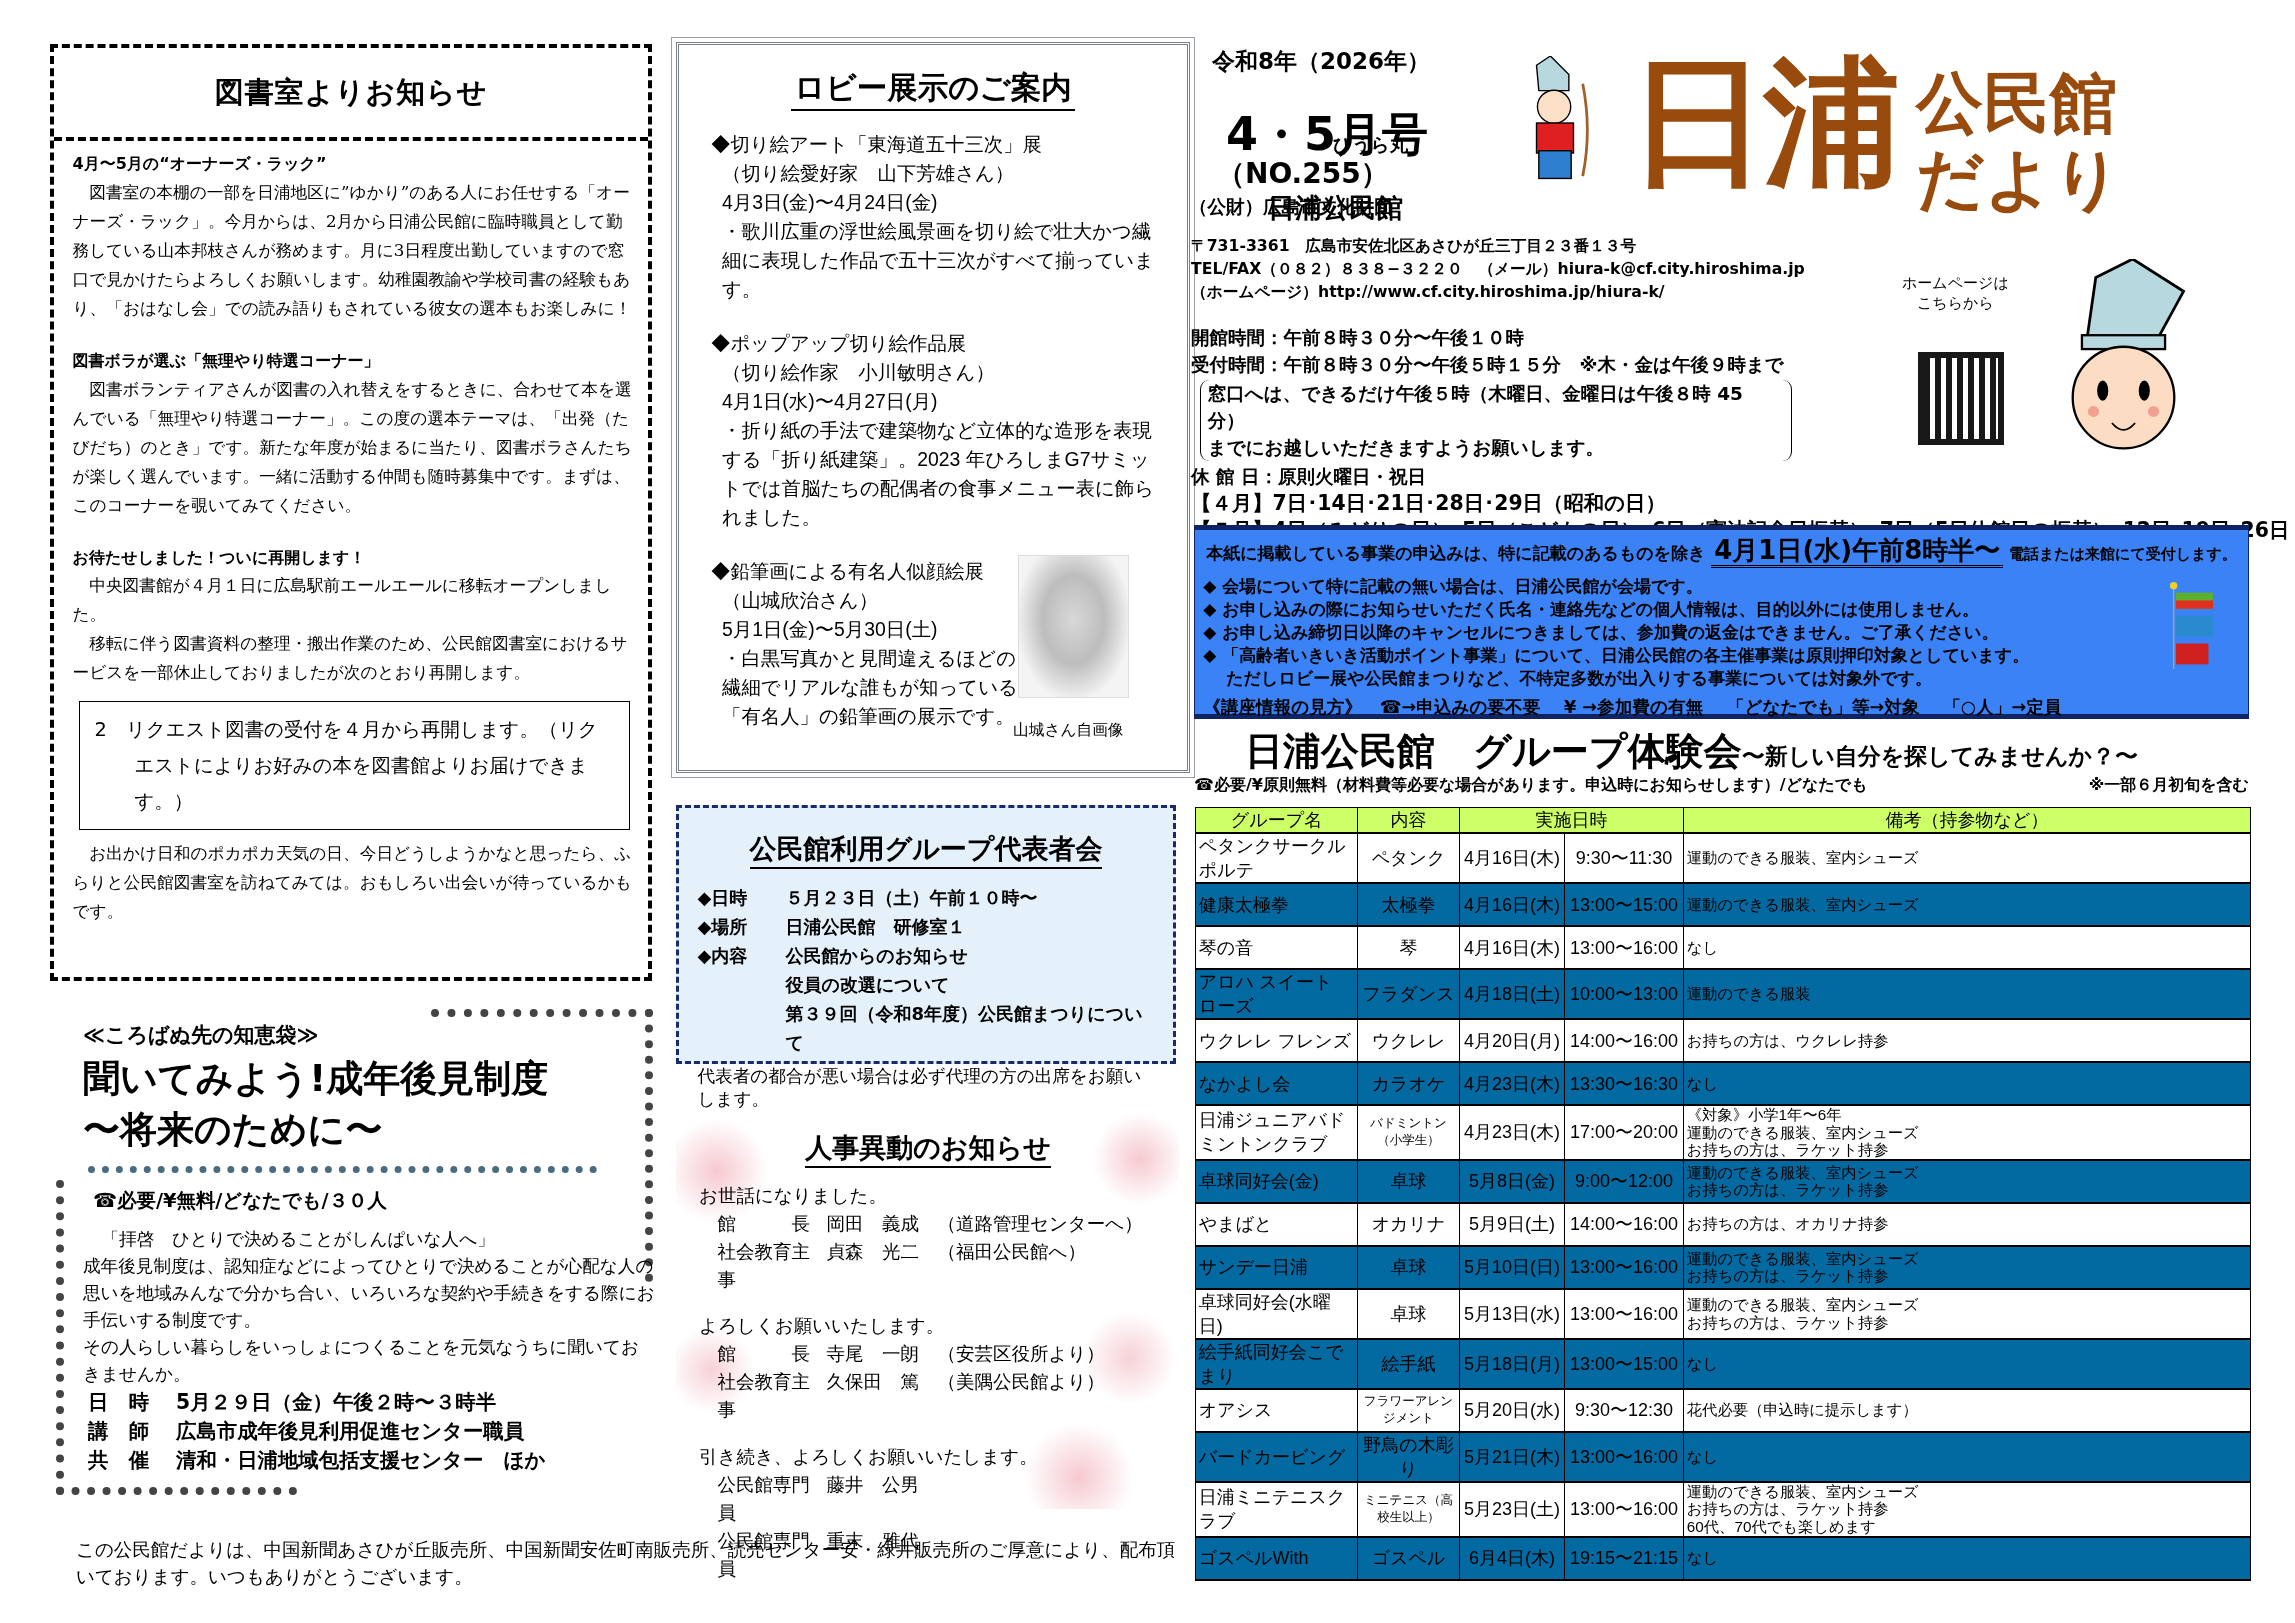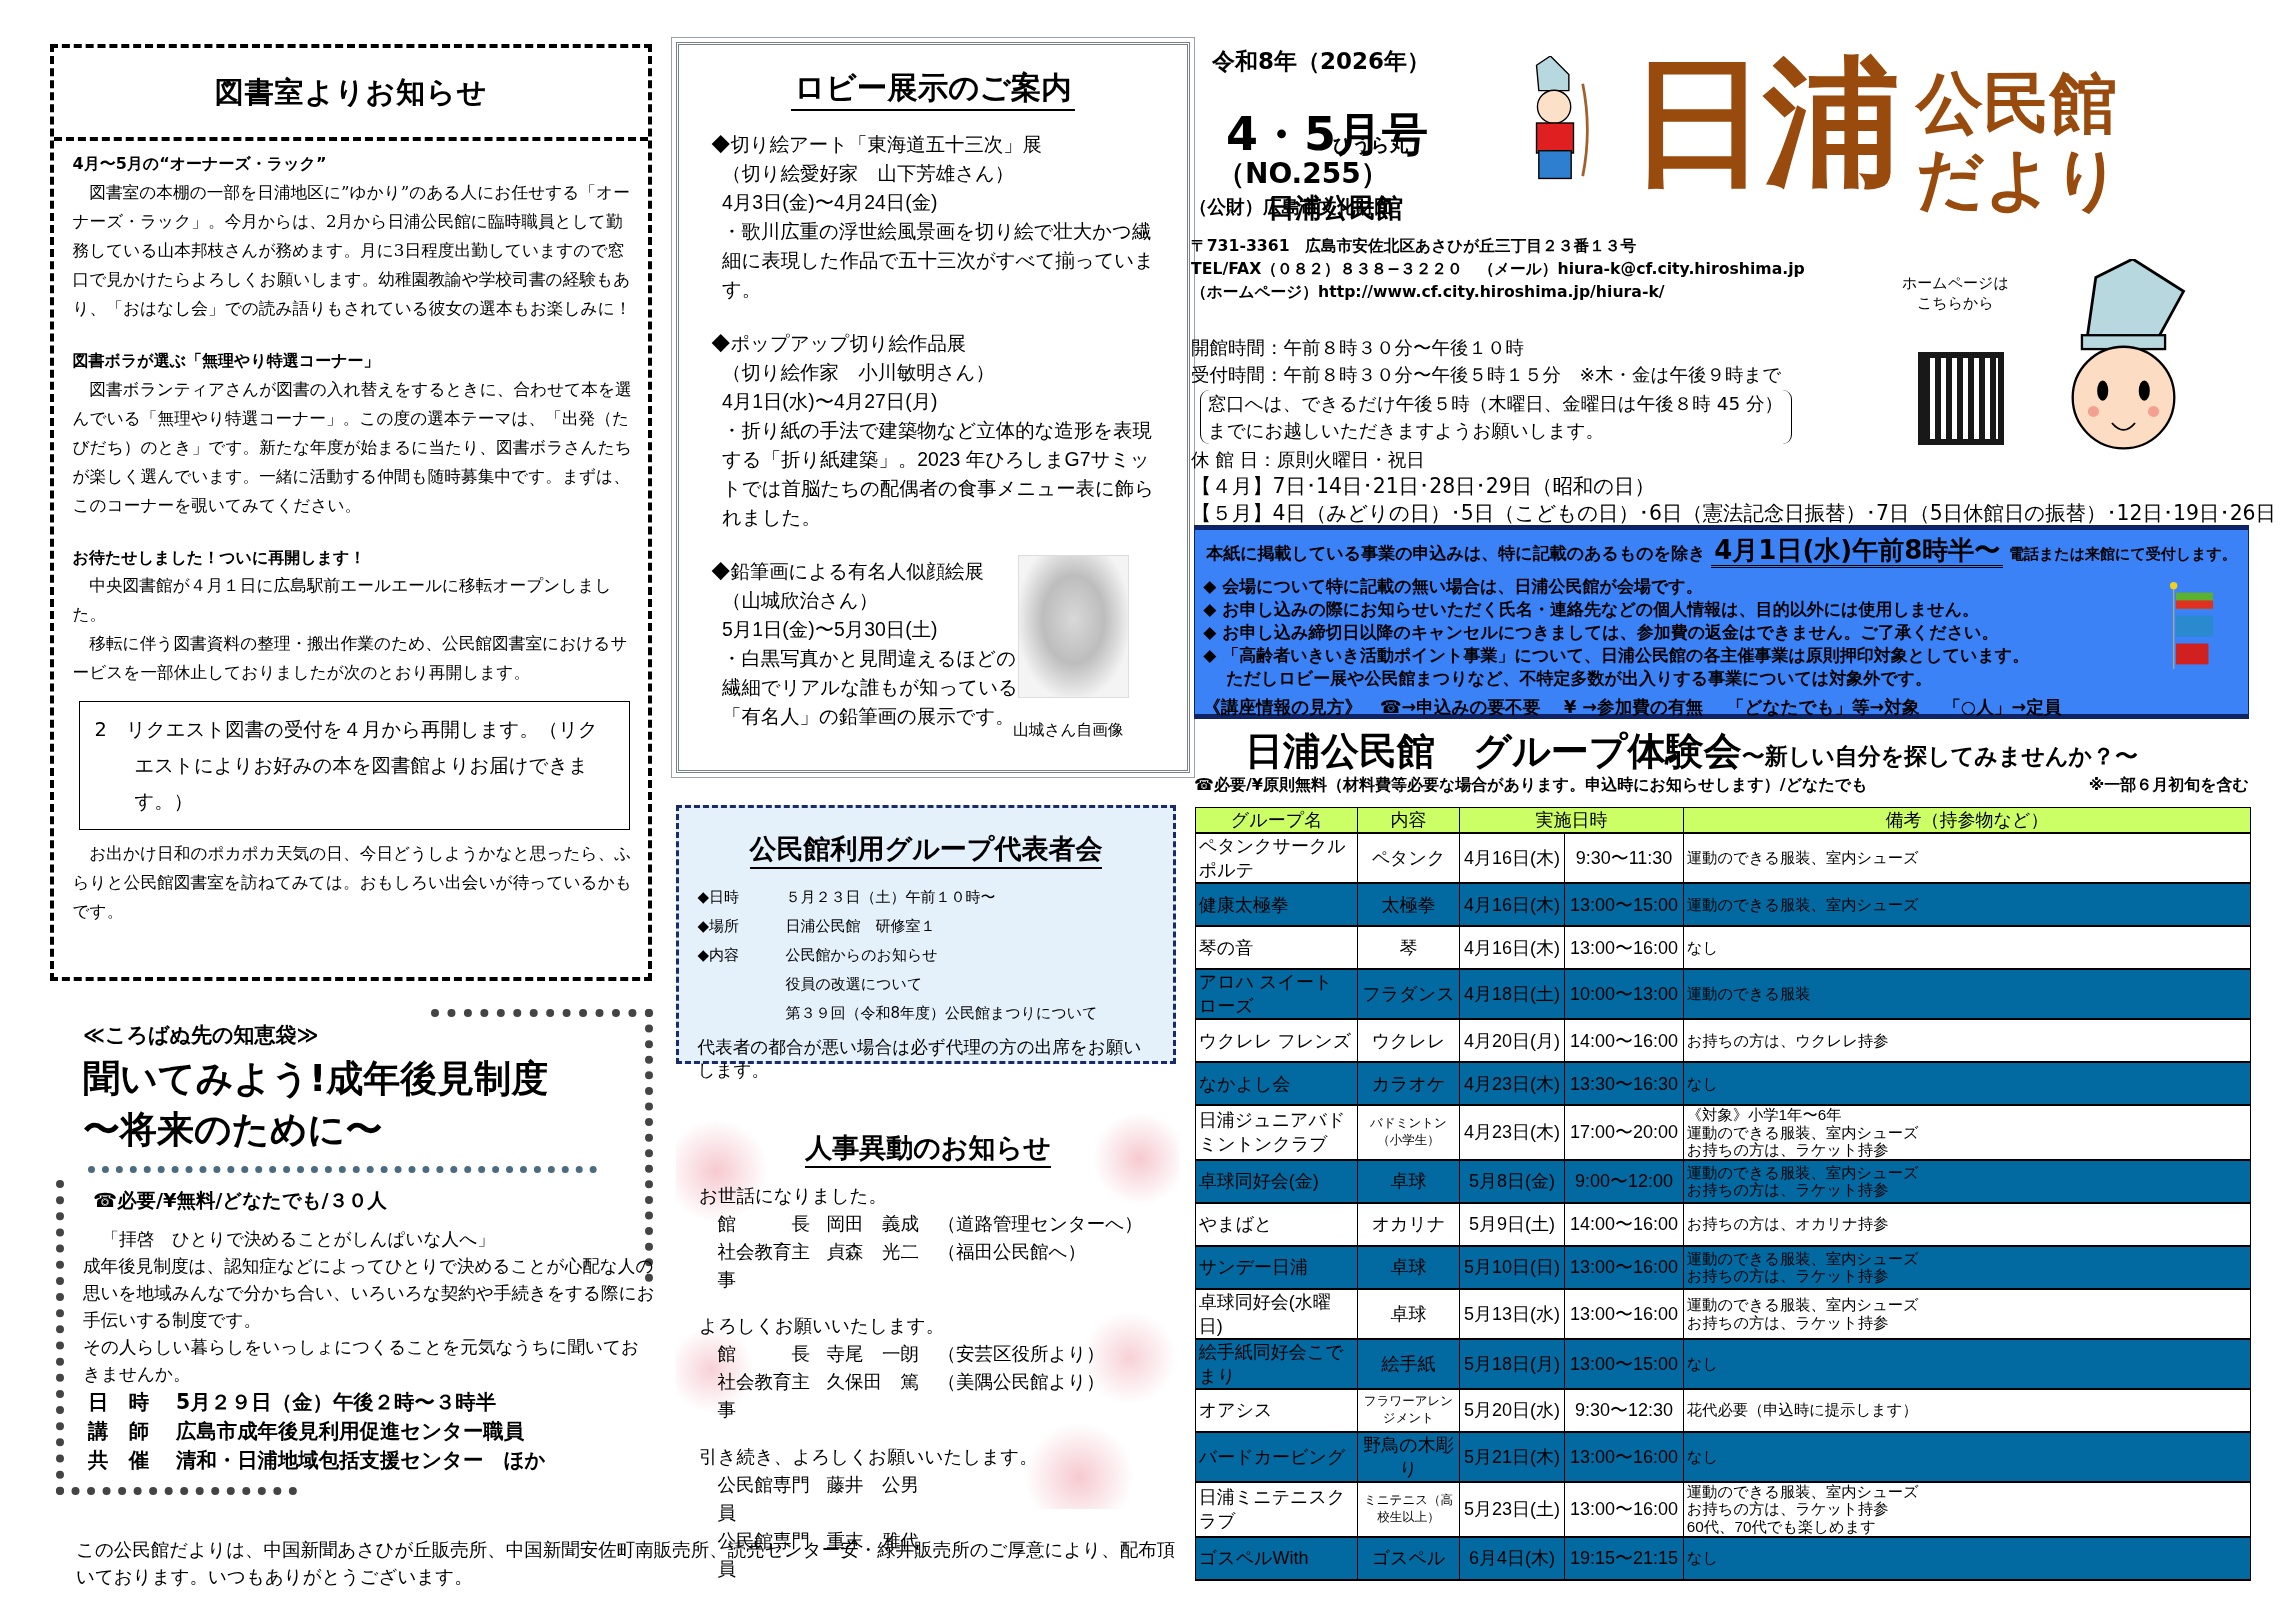--- a/index.html
+++ b/index.html
@@ -33,21 +33,21 @@
 #lobby{left:676px;top:42px;width:514px;height:731px;border:3.7px double #7a8088;outline:1.4px solid #9aa0a8;outline-offset:4.6px;padding:0 32px}
 #lobby .title{text-align:center;font-size:30.5px;font-weight:bold;margin:23px auto 18.5px;width:max-content;border-bottom:2.8px solid #000;padding:0 3.7px}
 #lobby .item{font-size:19.4px;line-height:29px;margin-bottom:25.4px;font-family:"Liberation Sans",sans-serif}
 #lobby .item .in{padding-left:11px}
 #portrait{left:1018px;top:555px;width:111px;height:143px;background:radial-gradient(ellipse at 50% 45%,#d8d8d8 0,#bdbdbd 40%,#f4f4f4 75%);border:0.5px solid #ddd}
 #portcap{left:1013px;top:720px;font-size:15.7px;font-family:"DejaVu Serif",serif}
 
 
 #rep{left:676px;top:805px;width:500px;height:259px;border:3.7px dashed #1a2a6a;background:#e4f0fa;padding:14px 18.5px}
 #rep .title{text-align:center;font-size:27px;font-weight:bold;margin:9.3px auto 14px;width:max-content;border-bottom:2.3px solid #000}
-#rep .row{font-size:15px;font-weight:normal;line-height:29px}
+#rep .row{font-size:18px;font-weight:bold;line-height:29px}
 #rep .row .k{display:inline-block;width:88px}
 #rep .ind{padding-left:88px}
 #rep .note{font-size:17.6px;line-height:23px;margin-top:7.4px}
 
 
 #pers{left:676px;top:1111px;width:504px;height:398px;background:radial-gradient(circle at 8% 15%,#f6c9cf 0,rgba(255,255,255,0) 9%),radial-gradient(circle at 92% 12%,#f6c9cf 0,rgba(255,255,255,0) 8%),radial-gradient(circle at 90% 62%,#f7d1d6 0,rgba(255,255,255,0) 9%),radial-gradient(circle at 7% 65%,#f7d1d6 0,rgba(255,255,255,0) 8%),radial-gradient(circle at 80% 92%,#f6c9cf 0,rgba(255,255,255,0) 10%),#fff;padding:14px 23px}
 #pers .title{text-align:center;font-size:27px;font-weight:bold;margin:4.6px auto 14px;width:max-content;border-bottom:2.3px solid #000}
 #pers .grp{font-size:18.5px;line-height:28px;margin-bottom:18.5px}
 #pers .r{display:flex;padding-left:18.5px}
 #pers .r .a{width:109px}
@@ -60,21 +60,21 @@
 #mh-name{left:1268px;top:190px;font-size:27px;font-weight:bold}
 #mh-big1{left:1629px;top:53px;font-size:139px;font-weight:bold;color:#984b0c;letter-spacing:-4.6px;line-height:139px}
 #mh-big2{left:1916px;top:65px;font-size:67px;font-weight:bold;color:#984b0c;line-height:76px}
 #mh-addr{left:1191px;top:234px;font-size:15.7px;font-weight:bold;line-height:23px}
 .mascot1{left:1518px;top:56px;width:74px;height:134px}
 .mascot2{left:2054px;top:259px;width:139px;height:194px}
 .qr{left:1918px;top:352px;width:86px;height:93px;background:
  repeating-linear-gradient(90deg,#000 0 5.6px,#fff 5.6px 11px),#000;opacity:.9;border:6.5px solid #000}
 #hp-note{left:1902px;top:273px;font-size:15px;text-align:center;line-height:20.4px}
 
-#hours{left:1191px;top:334px;font-size:18.5px;font-weight:normal;line-height:27px}
+#hours{left:1191px;top:324px;font-size:18.5px;font-weight:bold;line-height:27px}
 #hours .paren{border-left:1.9px solid #000;border-right:1.9px solid #000;border-radius:9.3px;padding:0 6.5px;margin:1.9px 0 1.9px 9.3px;width:592px}
 #hours .big{font-size:20.4px}
 
 
 #notice{left:1194px;top:525px;width:1055px;height:194px;background:#3b82f6;border-top:5.6px solid #0e2466;border-bottom:5.6px solid #0e2466;border-left:1.9px solid #0e2466;border-right:1.9px solid #0e2466;padding:9.3px 8.3px;font-size:17px;font-weight:bold;line-height:23px}
 #notice .deadline{font-size:26px;border-bottom:3.7px double #000;padding:0 2.8px}
 #notice .legend{margin-top:6.5px;font-size:17.6px}
 #notice .koinobori{position:absolute;right:28px;top:51px;width:51px;height:88px}
 
 

